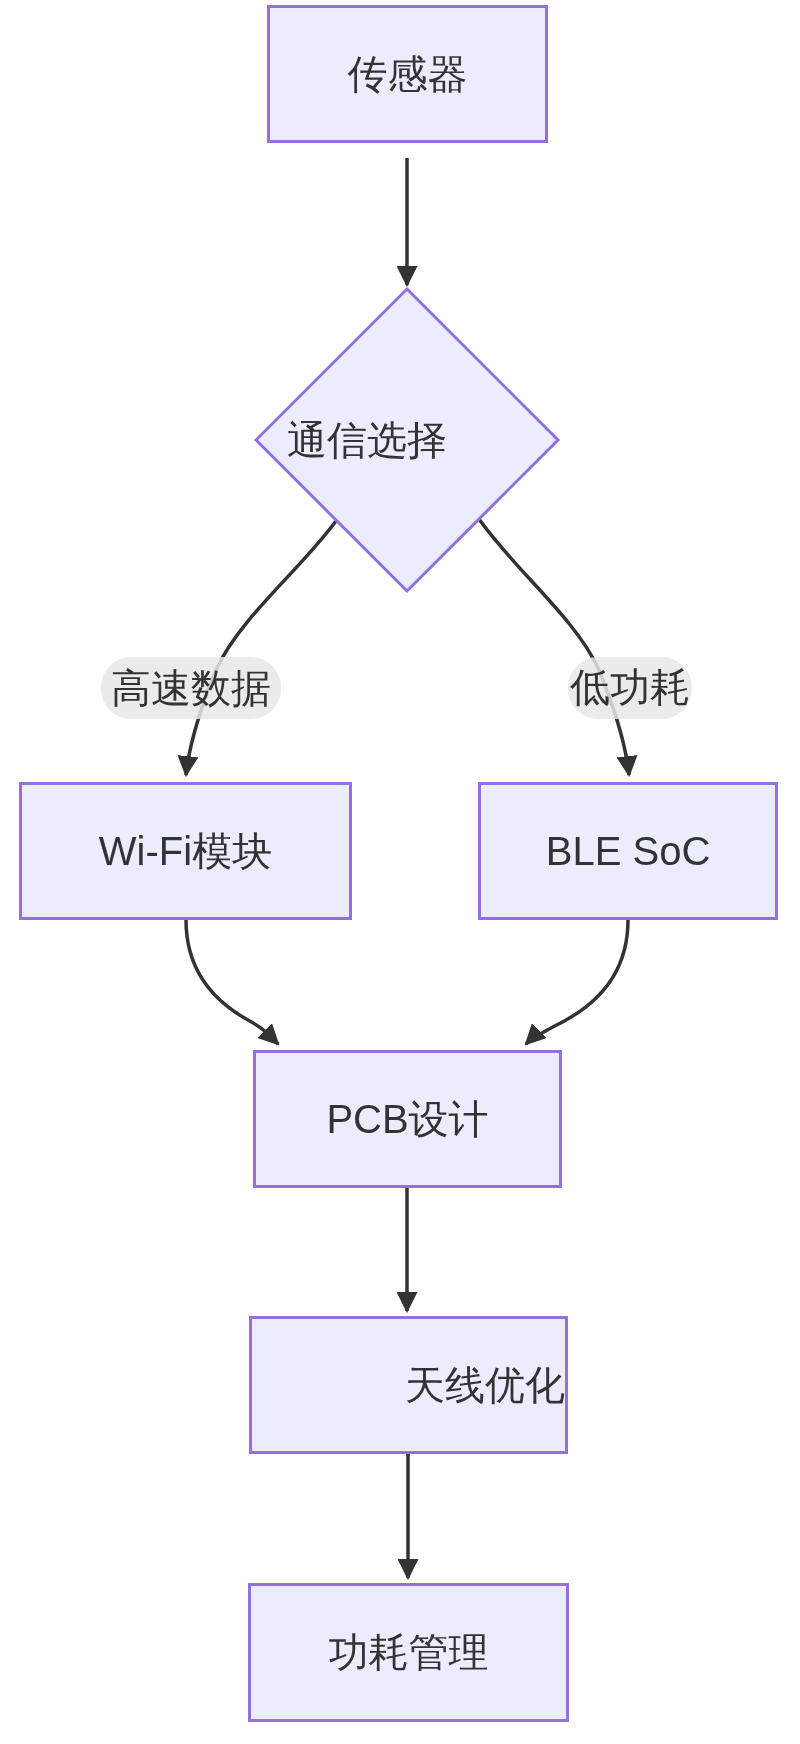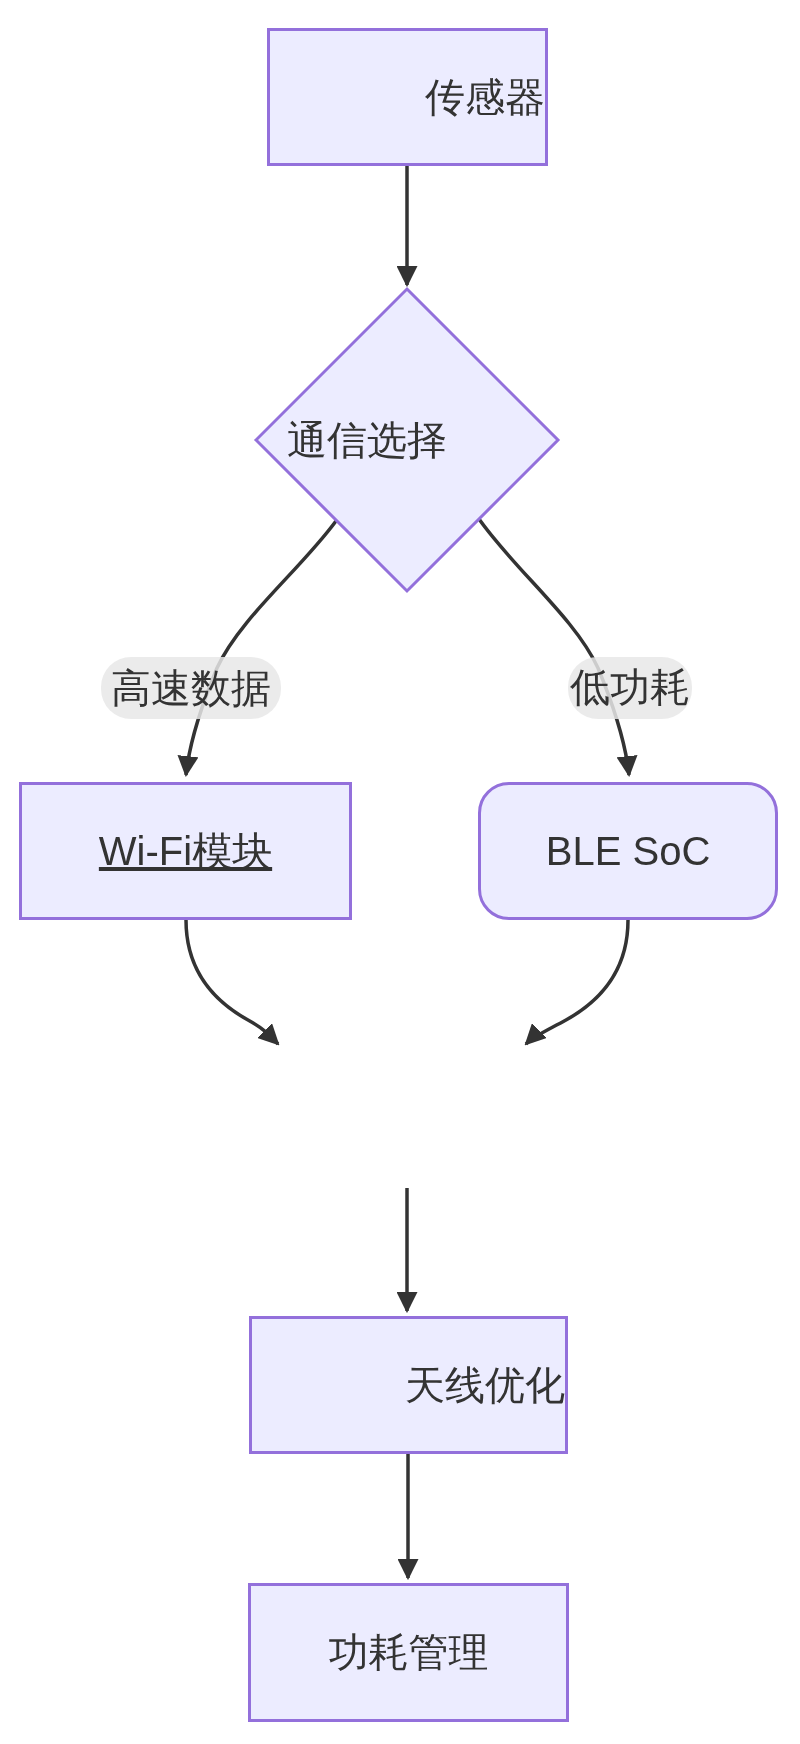--- a/index.html
+++ b/index.html
@@ -38,23 +38,23 @@
   .edge-label {
     position: absolute; box-sizing: border-box;
     background: rgba(232, 232, 232, 0.85);
     color: var(--text, #333333);
     font-size: 40px; line-height: 1.5;
     display: flex; align-items: center; justify-content: center;
     white-space: nowrap;
     border-radius: 30px;
   }
   
-  .node-sensor   { left: 267px; top: 28px;   width: 281px; height: 138px; justify-content: flex-end; }
-  .node-wifi     { left: 19px;  top: 782px;  width: 333px; height: 138px; text-decoration: underline; }
-  .node-ble      { left: 478px; top: 782px;  width: 300px; height: 138px; border-radius: 31px; }
+  .node-sensor   { left: 267px; top: 5px;   width: 281px; height: 138px; }
+  .node-wifi     { left: 19px;  top: 782px;  width: 333px; height: 138px; }
+  .node-ble      { left: 478px; top: 782px;  width: 300px; height: 138px; }
   .node-pcb      { left: 253px; top: 1050px; width: 309px; height: 138px; }
   .node-antenna  { left: 249px; top: 1316px; width: 319px; height: 138px; justify-content: flex-end; }
   .node-power    { left: 248px; top: 1583px; width: 321px; height: 139px; }
   .diamond-label-pos { left: 287px; top: 412px; width: 240px; height: 56px; }
   .edge-label-left  { left: 101px; top: 657px; width: 180px; height: 62px; }
   .edge-label-right { left: 568px; top: 657px; width: 124px; height: 62px; font-family: Liberation Serif, serif; }
 </style>
 </head>
 <body>
 
@@ -101,20 +101,23 @@
   </div>
 
   <div class="node node-wifi">
     <span>Wi-Fi模块</span>
   </div>
 
   <div class="node node-ble">
     <span>BLE SoC</span>
   </div>
 
+  <div class="node node-pcb">
+    <span>PCB设计</span>
+  </div>
 
   <div class="node node-antenna">
     <span>天线优化</span>
   </div>
 
   <div class="node node-power">
     <span>功耗管理</span>
   </div>
 
 </div>

